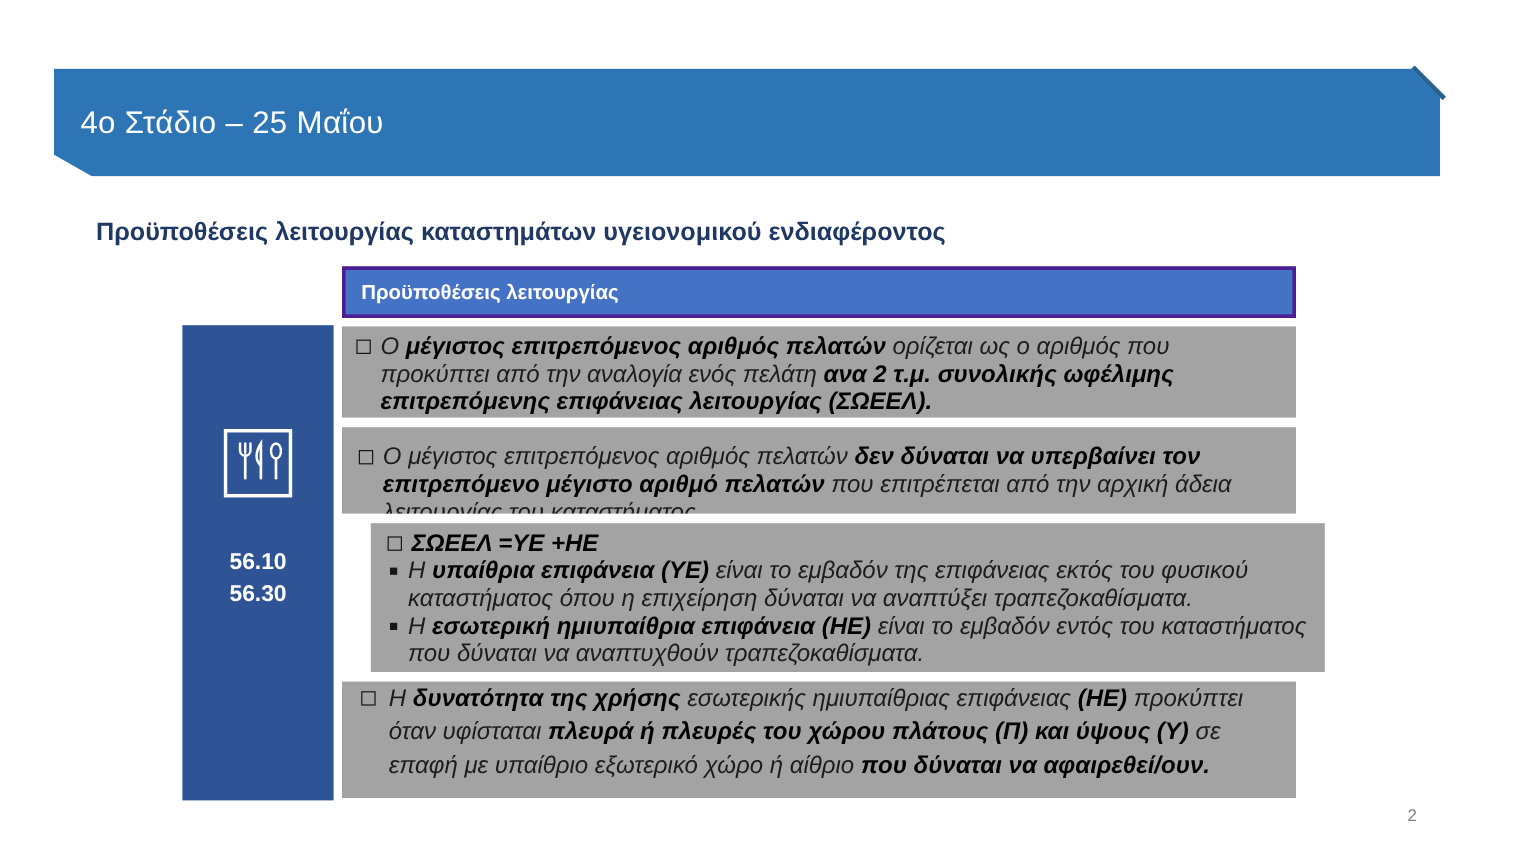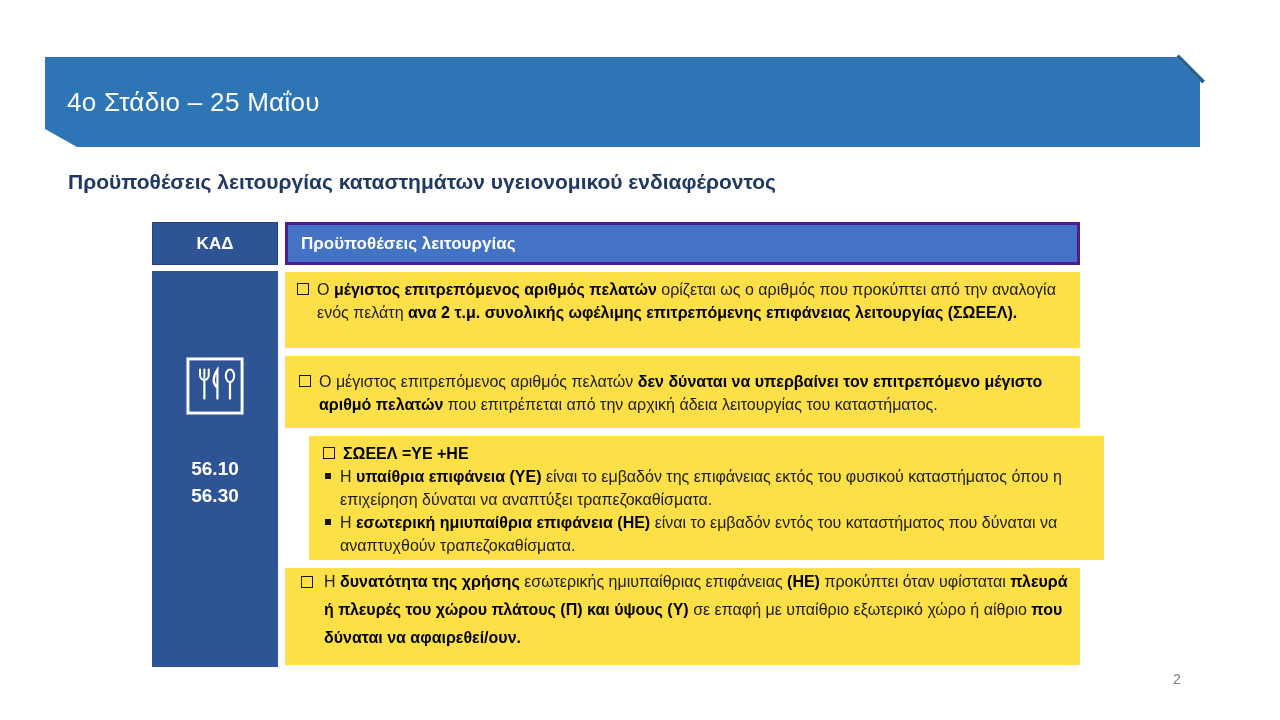--- a/index.html
+++ b/index.html
@@ -8,37 +8,37 @@
 
   
   .banner{position:absolute;left:45px;top:57px;width:1155px;height:90px;background:#2E75B5;
           clip-path:polygon(0 0,calc(100% - 24px) 0,100% 24px,100% 100%,32px 100%,0 calc(100% - 18px));
           display:flex;align-items:center;z-index:2;}
   .banner-title{color:#ffffff;font-size:26px;font-weight:400;padding-left:22px;letter-spacing:.3px;text-align:center;}
   .banner-fold{position:absolute;left:1172px;top:67px;width:37px;height:4px;background:#27628F;
                transform:rotate(45deg);z-index:1;}
 
   
-  .subtitle{position:absolute;left:68px;top:170px;margin:0;font-size:21px;font-weight:700;color:#1F3864;}
+  .subtitle{position:absolute;left:68px;top:170px;margin:12px;font-size:21px;font-weight:700;color:#1F3864;}
 
   
   .th{position:absolute;top:222px;height:43px;box-sizing:border-box;color:#fff;font-weight:700;
       display:flex;align-items:center;font-size:17px;}
   .th-kad{left:152px;width:126px;background:#2F5496;justify-content:center;border:1px solid #25447C;}
   .th-cond{left:285px;width:795px;background:#4472C4;padding-left:13px;border:3px solid #4c1d95;}
 
   
   .kad-cell{position:absolute;left:152px;top:271px;width:126px;height:396px;background:#2F5496;
             display:flex;flex-direction:column;align-items:center;}
   .kad-icon{margin-top:86px;}
   .kad-codes{margin-top:40px;color:#ffffff;font-weight:700;font-size:19px;line-height:27px;text-align:center;}
 
   
-  .box{position:absolute;left:285px;width:795px;background:#fde047;box-sizing:border-box;
-       color:#1c1c1c;font-size:16px;overflow:hidden;}
+  .box{position:absolute;left:285px;width:795px;background:#a3a3a3;box-sizing:border-box;
+       color:#1c1c1c;font-size:20px;overflow:hidden;font-style:italic;}
   .box1{top:272px;height:76px;padding:6px 12px 0 10px;}
   .box2{top:356px;height:72px;padding:14px 12px 0 12px;}
   .box3{top:436px;height:124px;padding:6px 12px 0 12px;margin-left:24px;}
   .box4{top:568px;height:97px;padding:0 12px 0 14px;}
   .row{display:flex;}
   .txt{margin:0;line-height:23px;}
   .box4 .txt{line-height:28px;}
   .b{font-weight:700;color:#000;}
   .cb{flex:0 0 auto;width:10px;height:10px;border:1.8px solid #161616;margin:5px 8px 0 2px;}
   .box4 .cb{margin-top:8px;margin-right:11px;}
@@ -53,21 +53,20 @@
 
 <div class="slide">
 
   <div class="banner-fold"></div>
   <div class="banner">
     <div class="banner-title">4ο Στάδιο – 25 Μαΐου</div>
   </div>
 
   <h2 class="subtitle">Προϋποθέσεις λειτουργίας καταστημάτων υγειονομικού ενδιαφέροντος</h2>
 
-  <div class="th th-kad">ΚΑΔ</div>
   <div class="th th-cond">Προϋποθέσεις λειτουργίας</div>
 
   <div class="kad-cell">
     <svg class="kad-icon" width="58" height="58" viewBox="0 0 60 60" aria-hidden="true">
       <rect x="2" y="2" width="56" height="56" fill="none" stroke="#ffffff" stroke-width="3"></rect>
 
       <path d="M14.5 13v6a4.5 4.5 0 0 0 9 0v-6" fill="none" stroke="#ffffff" stroke-width="2.1" stroke-linecap="round"></path>
       <path d="M19 13v8" fill="none" stroke="#ffffff" stroke-width="2.1" stroke-linecap="round"></path>
       <path d="M19 23.5V43" fill="none" stroke="#ffffff" stroke-width="2.3" stroke-linecap="round"></path>
 

